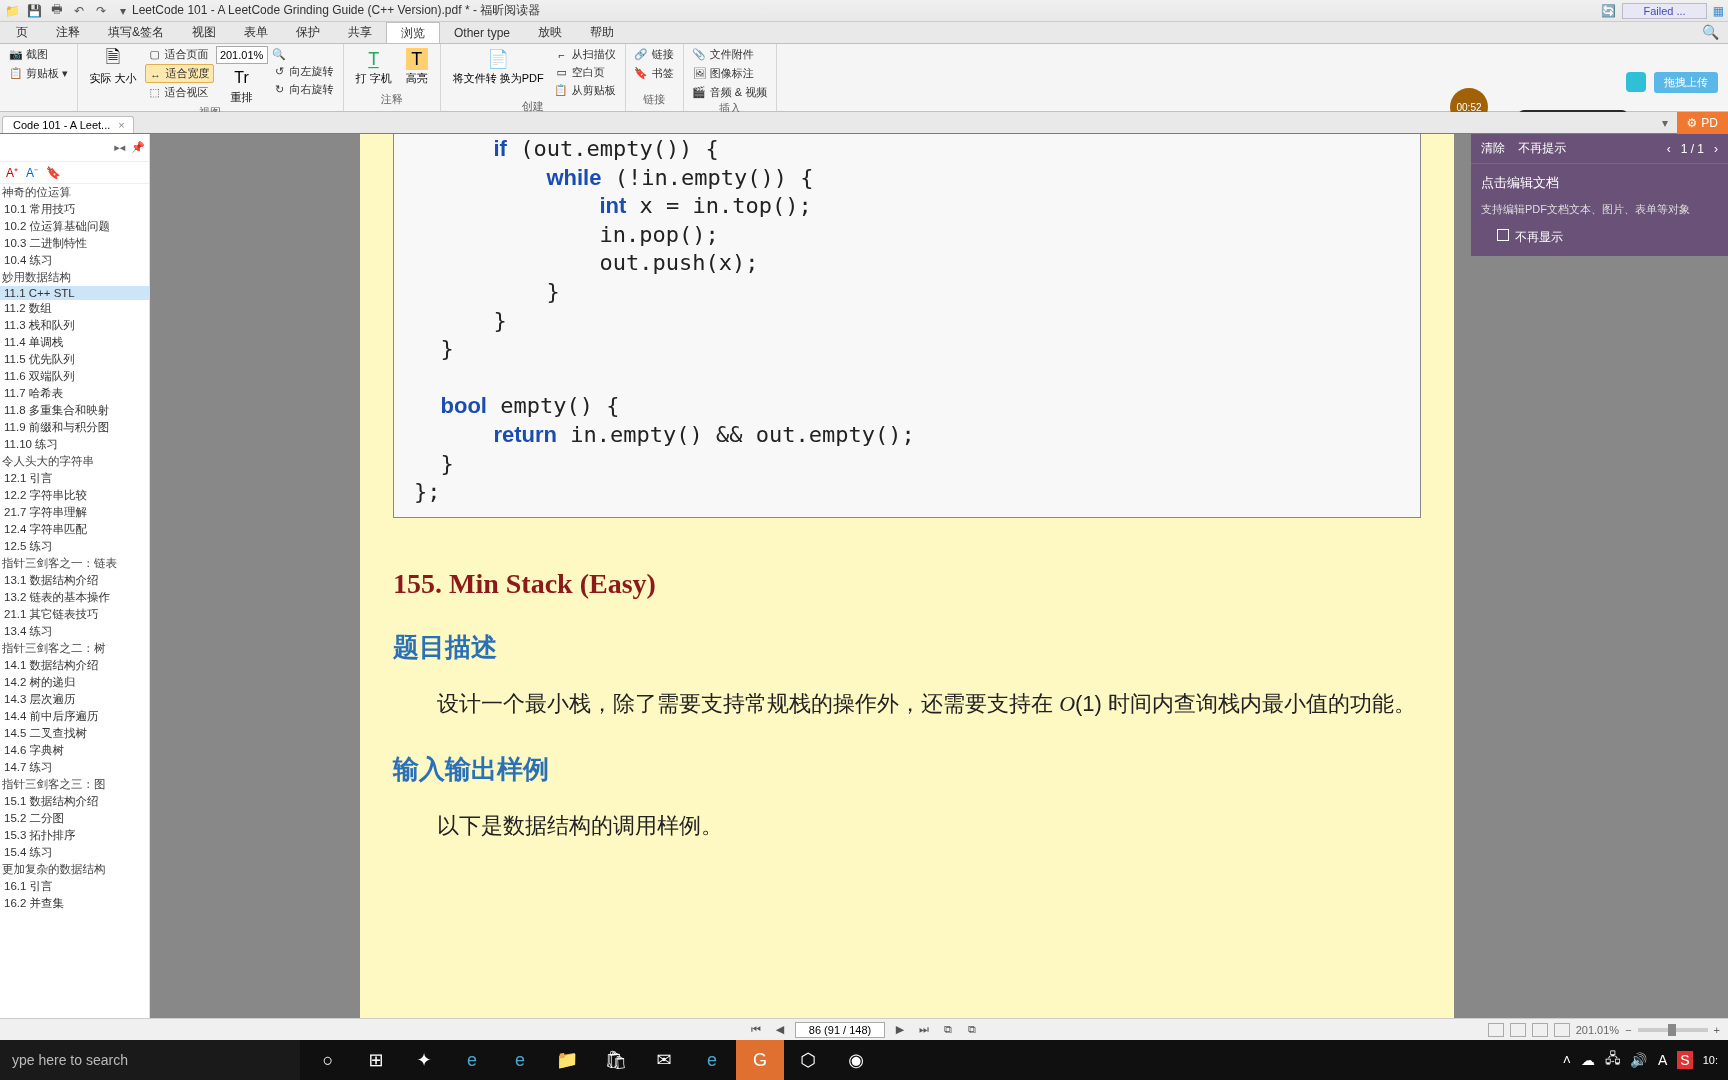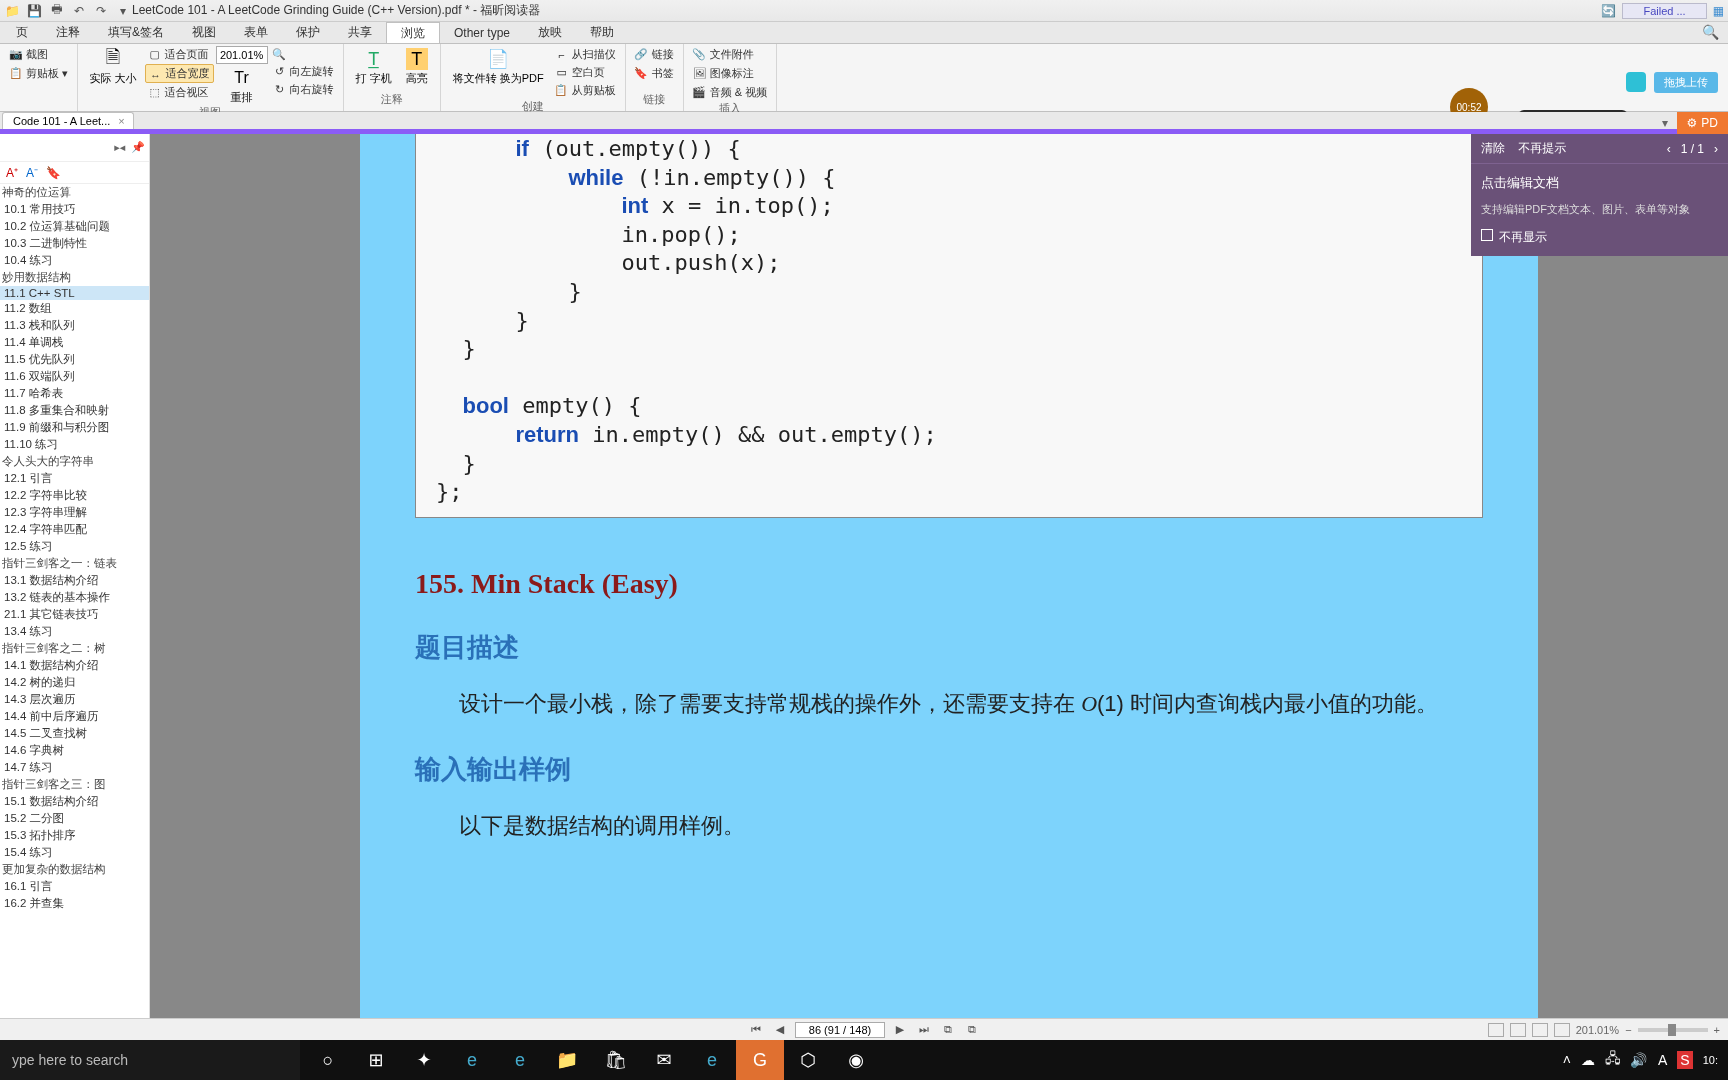--- a/index.html
+++ b/index.html
@@ -34,53 +34,53 @@
 .big-btn .lbl { font-size: 11px; text-align: center; line-height: 1.1; }
 .big-btn.highlight .ic { background: #ffd070; }
 
 
 .float-timer { position: absolute; right: 240px; top: 44px; background: #a16207; color: #fff; width: 38px; height: 38px; border-radius: 19px; display: flex; align-items: center; justify-content: center; font-size: 10px; }
 .float-dark { position: absolute; right: 100px; top: 66px; width: 110px; height: 40px; background: #2a2a2a; border-radius: 6px; color: #fff; display: flex; align-items: center; justify-content: center; gap: 6px; }
 .upload-btn { position: absolute; right: 10px; top: 28px; background: #59b8e8; color: #fff; padding: 3px 10px; font-size: 11px; border-radius: 3px; }
 .cloud-ic { position: absolute; right: 82px; top: 28px; width: 20px; height: 20px; background: #2ec0d6; border-radius: 4px; }
 
 
-.doctabs { height: 22px; background: #e9e9e9; display: flex; align-items: flex-end; padding-left: 2px; border-bottom: 5px solid #8b5cf6; position: relative; }
+.doctabs { height: 22px; background: #e9e9e9; display: flex; align-items: flex-end; padding-left: 2px; border-bottom: 1px solid #8b5cf6; position: relative; }
 .doctab { background: #fff; border: 1px solid #c0c0c0; border-bottom: none; padding: 2px 8px 2px 10px; font-size: 11px; display: flex; align-items: center; gap: 8px; border-radius: 3px 3px 0 0; }
 .doctab .x { color: #888; cursor: pointer; }
 .pdf-badge { position: absolute; right: 0; top: 0; background: #f07830; color: #fff; padding: 2px 10px; font-size: 12px; height: 22px; display: flex; align-items: center; gap: 4px; }
 .dd-arrow { position: absolute; right: 60px; top: 4px; color: #666; }
 
 
 .main { display: flex; height: calc(100% - 22px - 22px - 68px - 22px - 22px - 40px); }
 .sidebar { width: 150px; border-right: 1px solid #ddd; background: #fff; display: flex; flex-direction: column; overflow: hidden; }
 .side-tools { height: 28px; border-bottom: 1px solid #eee; display: flex; align-items: center; justify-content: flex-end; gap: 6px; padding: 0 4px; font-size: 11px; color: #666; }
 .side-tools2 { height: 22px; border-bottom: 1px solid #eee; display: flex; align-items: center; gap: 8px; padding: 0 6px; color: #888; }
 .toc { flex: 1; overflow: hidden; font-size: 11.5px; color: #333; }
 .toc .item { padding: 1px 4px; white-space: nowrap; cursor: pointer; }
 .toc .item.selected { background: #cde6f7; }
 .toc .section { color: #444; padding: 1px 2px; font-weight: normal; }
 
 .pageview { flex: 1; background: #888; position: relative; overflow: hidden; }
-.page { position: absolute; left: 210px; top: 0; width: 1178px; height: 100%; background: #7dd3fc; padding: 0 55px; }
+.page { position: absolute; left: 210px; top: 0; width: 1094px; height: 100%; background: #fef9c3; padding: 0 33px; }
 .codebox { border: 1px solid #888; background: #f8f8f8; padding: 10px 20px; font-family: "Consolas", monospace; font-size: 22px; line-height: 1.3; color: #222; white-space: pre; margin-top: -10px; }
 .kw-blue { color: #1a4db3; font-weight: bold; }
 .problem-title { color: #8b1a1a; font-family: Georgia, serif; font-size: 28px; font-weight: bold; margin-top: 50px; }
 .sec-head { color: #2a70b8; font-family: "SimSun", serif; font-size: 26px; font-weight: bold; margin-top: 30px; }
 .body-text { font-family: "SimSun", serif; font-size: 22px; color: #222; margin-top: 20px; line-height: 1.7; text-indent: 2em; }
 .italic-o { font-style: italic; font-family: Georgia, serif; }
 
 
 .edit-popup { position: absolute; right: 0; top: 0; width: 257px; background: #6a5178; color: #fff; font-size: 12px; }
 .edit-popup .row1 { display: flex; align-items: center; justify-content: space-between; padding: 6px 10px; border-bottom: 1px solid #7e6290; }
 .edit-popup .row1 .links span { margin-right: 10px; cursor: pointer; }
 .edit-popup .nav { display: flex; align-items: center; gap: 10px; font-size: 12px; }
 .edit-popup .row2 { padding: 10px; font-size: 13px; }
 .edit-popup .row3 { padding: 0 10px 8px; font-size: 11px; color: #ddd; }
-.edit-popup .row4 { padding: 4px 10px 10px; display: flex; gap: 6px; font-size: 12px; }
+.edit-popup .row4 { padding: 4px 26px 10px; display: flex; gap: 6px; font-size: 12px; }
 .chk { width: 12px; height: 12px; border: 1px solid #fff; display: inline-block; }
 
 
 .navbar { height: 22px; background: #f0f0f0; border-top: 1px solid #ccc; display: flex; align-items: center; justify-content: center; gap: 6px; position: relative; }
 .nav-btn { width: 18px; height: 16px; display: flex; align-items: center; justify-content: center; color: #555; cursor: pointer; font-size: 11px; }
 .page-input { width: 90px; height: 16px; border: 1px solid #aaa; font-size: 11px; text-align: center; }
 .navbar .right-tools { position: absolute; right: 8px; display: flex; align-items: center; gap: 6px; color: #666; font-size: 11px; }
 .view-ic { width: 16px; height: 14px; border: 1px solid #aaa; }
 .zoom-slider { width: 70px; height: 4px; background: #ccc; position: relative; }
 .zoom-slider .handle { position: absolute; left: 30px; top: -4px; width: 8px; height: 12px; background: #888; }
@@ -302,21 +302,21 @@
         <div class="item">11.4 单调栈</div>
         <div class="item">11.5 优先队列</div>
         <div class="item">11.6 双端队列</div>
         <div class="item">11.7 哈希表</div>
         <div class="item">11.8 多重集合和映射</div>
         <div class="item">11.9 前缀和与积分图</div>
         <div class="item">11.10 练习</div>
         <div class="item section">令人头大的字符串</div>
         <div class="item">12.1 引言</div>
         <div class="item">12.2 字符串比较</div>
-        <div class="item">12.3 字符串理解</div>
+        <div class="item">21.7 字符串理解</div>
         <div class="item">12.4 字符串匹配</div>
         <div class="item">12.5 练习</div>
         <div class="item section">指针三剑客之一：链表</div>
         <div class="item">13.1 数据结构介绍</div>
         <div class="item">13.2 链表的基本操作</div>
         <div class="item">21.1 其它链表技巧</div>
         <div class="item">13.4 练习</div>
         <div class="item section">指针三剑客之二：树</div>
         <div class="item">14.1 数据结构介绍</div>
         <div class="item">14.2 树的递归</div>

